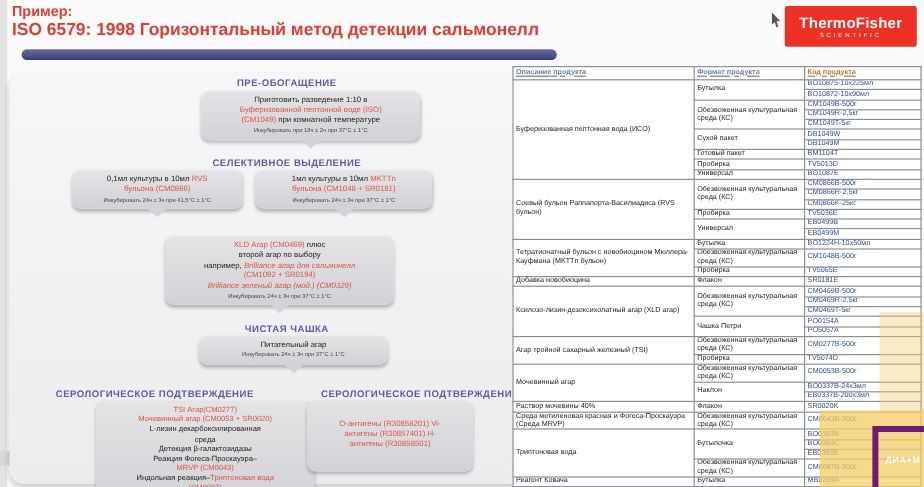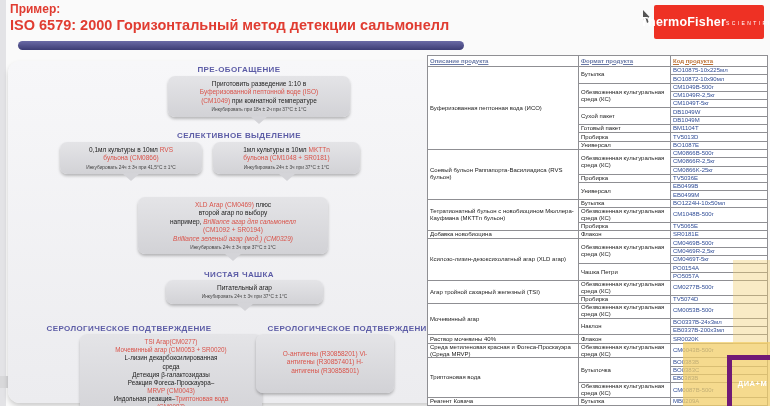--- a/index.html
+++ b/index.html
@@ -9,21 +9,21 @@
   .left-strip{left:0;top:0;width:6px;height:406px;background:#e3e3e6;}
   .bottom-band{left:0;top:376px;width:34px;height:12px;background:#d8d8da;}
 
   
   .title{left:10px;top:3px;color:#e03c31;font-weight:700;line-height:1.15;}
   .title .t1{font-size:12px;}
   .title .t2{font-size:14.5px;}
 
   
   .logo{left:654px;top:5px;width:110px;height:34px;background:#ee3124;border-radius:2px;
-        display:flex;flex-direction:row;align-items:center;justify-content:center;color:#fff;}
+        display:flex;flex-direction:column;align-items:center;justify-content:center;color:#fff;}
   .logo .l1{font-size:12.5px;font-weight:700;letter-spacing:0.2px;}
   .logo .l2{font-size:5px;letter-spacing:2.4px;margin-top:1px;}
 
   .cursor{left:643px;top:10px;width:9px;height:13px;background:#555;
           clip-path:polygon(0% 0%, 0% 80%, 30% 65%, 45% 100%, 62% 93%, 46% 60%, 78% 58%);}
 
   
   .topbar{left:18px;top:41px;width:446px;height:9px;border-radius:5px;
           background:linear-gradient(#6a6aa6,#3c3c74);}
   .panel{left:8px;top:49px;width:462px;height:342px;border-radius:12px;
@@ -76,21 +76,21 @@
            font-weight:700;font-size:7.5px;letter-spacing:.5px;}
 </style>
 </head>
 <body>
 
 <div class="abs left-strip"></div>
 <div class="abs bottom-band"></div>
 
 <div class="abs title">
   <div class="t1">Пример:</div>
-  <div class="t2">ISO 6579: 2000 Горизонтальный метод детекции сальмонелл</div>
+  <div class="t2">ISO 6579: 1998 Горизонтальный метод детекции сальмонелл</div>
 </div>
 
 <div class="abs cursor"></div>
 
 <div class="abs logo">
   <div class="l1">ThermoFisher</div>
   <div class="l2">SCIENTIFIC</div>
 </div>
 
 <div class="abs topbar"></div>

